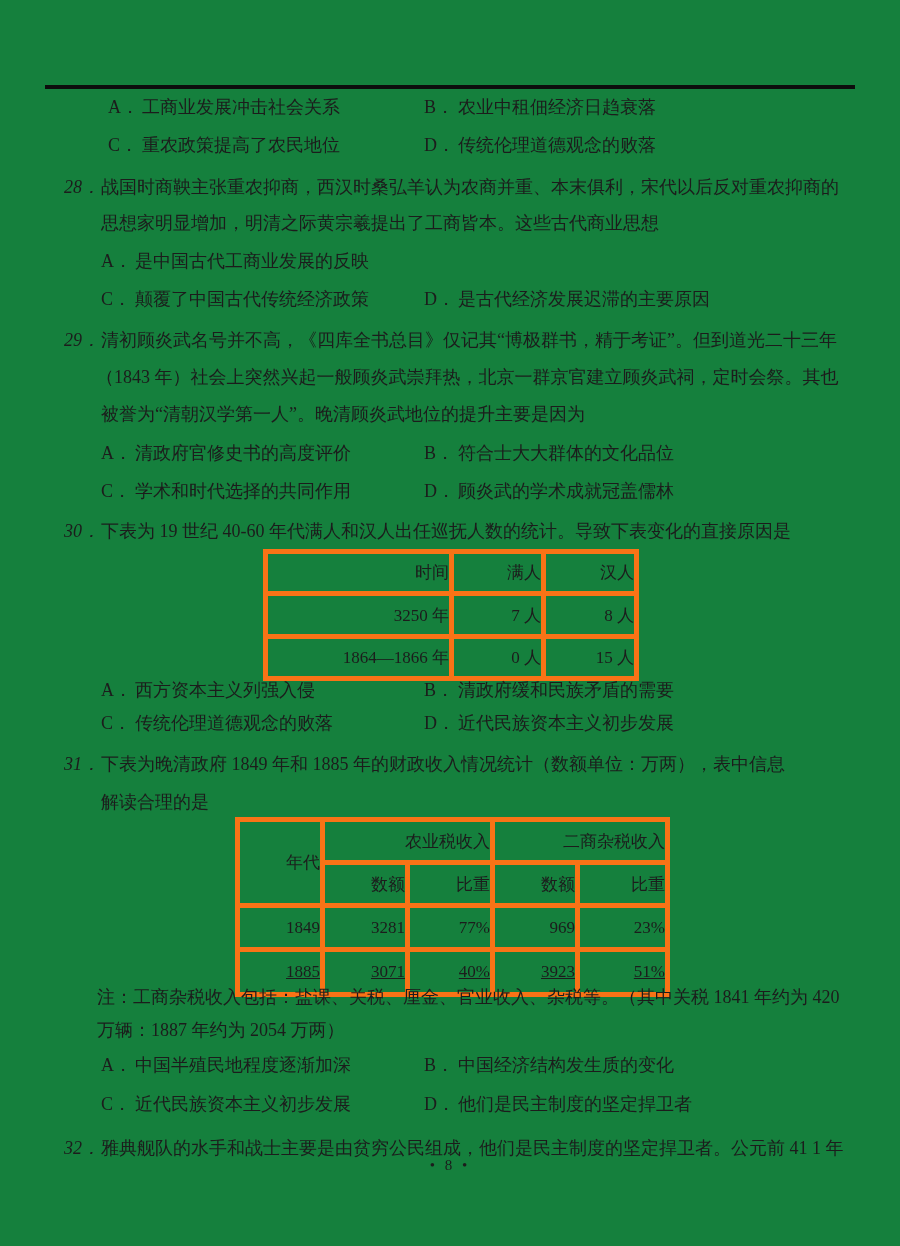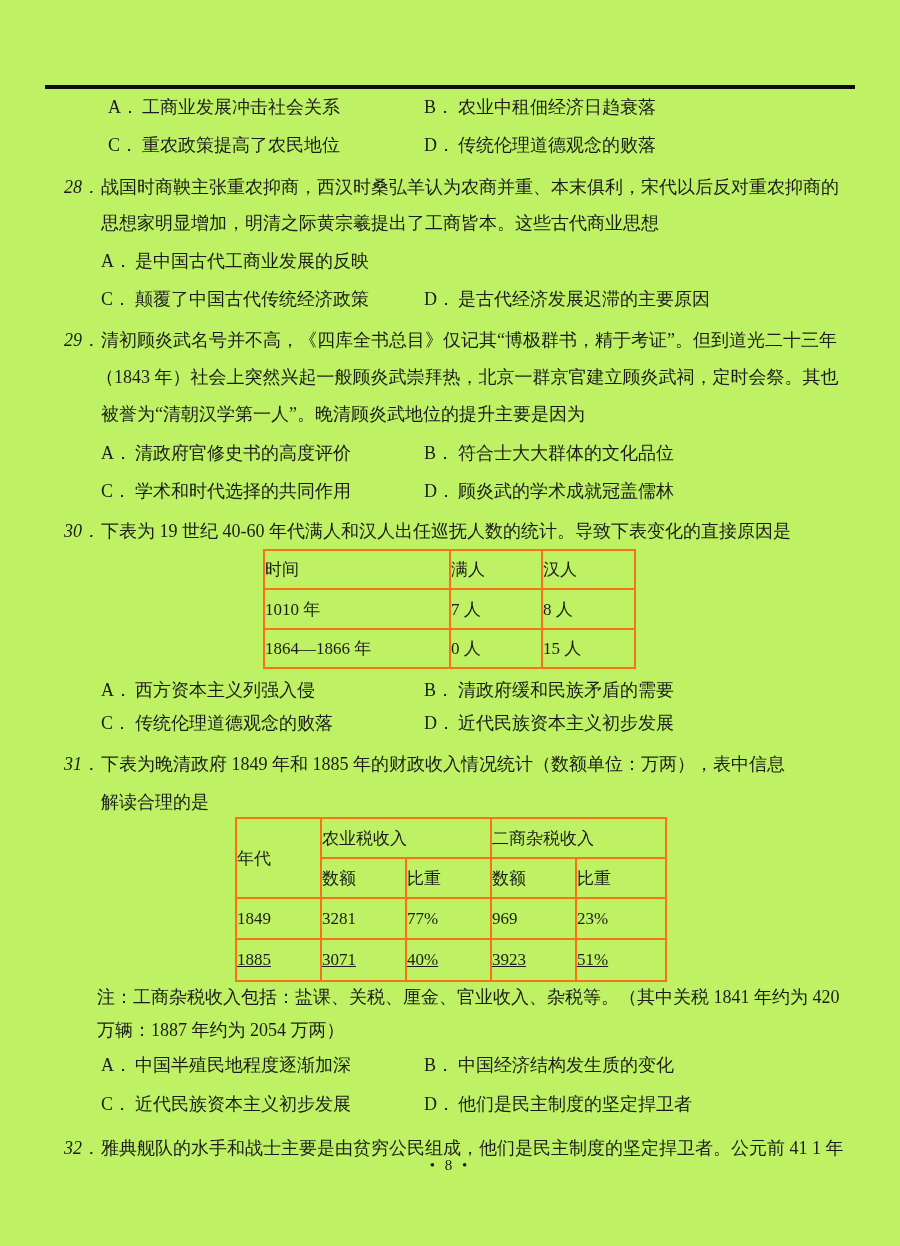--- a/index.html
+++ b/index.html
@@ -1,20 +1,20 @@
 <!DOCTYPE html>
 <html><head>
 <meta charset="utf-8">
 <style>
   html, body { margin: 0; padding: 0; background: #ffffff; }
   .page {
     position: relative;
     width: 900px;
     height: 1246px;
-    background: #bef264;
+    background: #15803d;
     font-family: "Liberation Serif", "DejaVu Serif", serif;
     color: #1c1c1c;
     font-size: 18px;
     overflow: hidden;
   }
   .abs { position: absolute; white-space: nowrap; line-height: 24px; }
   .qnum { display: inline-block; min-width: 37px; font-style: italic; }
   .olabel { display: inline-block; min-width: 34px; }
   .top-rule {
     position: absolute;
@@ -24,24 +24,24 @@
   }
   table.doc-table {
     position: absolute;
     border-collapse: collapse;
     table-layout: fixed;
     text-align: center;
     font-size: 17px;
     color: #1c1c1c;
   }
   table.doc-table td {
-    border: 2px solid #f97316;
+    border: 5px solid #f97316;
     padding: 0 0;
     vertical-align: middle;
-    text-align: left;
+    text-align: right;
   }
   tr.h37 td { height: 37px; }
   tr.h38 td { height: 38px; }
   tr.h39 td { height: 39px; }
   tr.h40 td { height: 40px; text-decoration: underline; }
   .footer {
     position: absolute;
     left: 0; top: 1157px;
     width: 900px;
     text-align: center;
@@ -83,21 +83,21 @@
         <col style="width:92px">
         <col style="width:93px">
       </colgroup>
     <tbody>
       <tr class="h37">
         <td>时间</td>
         <td>满人</td>
         <td>汉人</td>
       </tr>
       <tr class="h38">
-        <td>1010 年</td>
+        <td>3250 年</td>
         <td>7 人</td>
         <td>8 人</td>
       </tr>
       <tr class="h37">
         <td>1864—1866 年</td>
         <td>0 人</td>
         <td>15 人</td>
       </tr>
     </tbody>
   </table>

